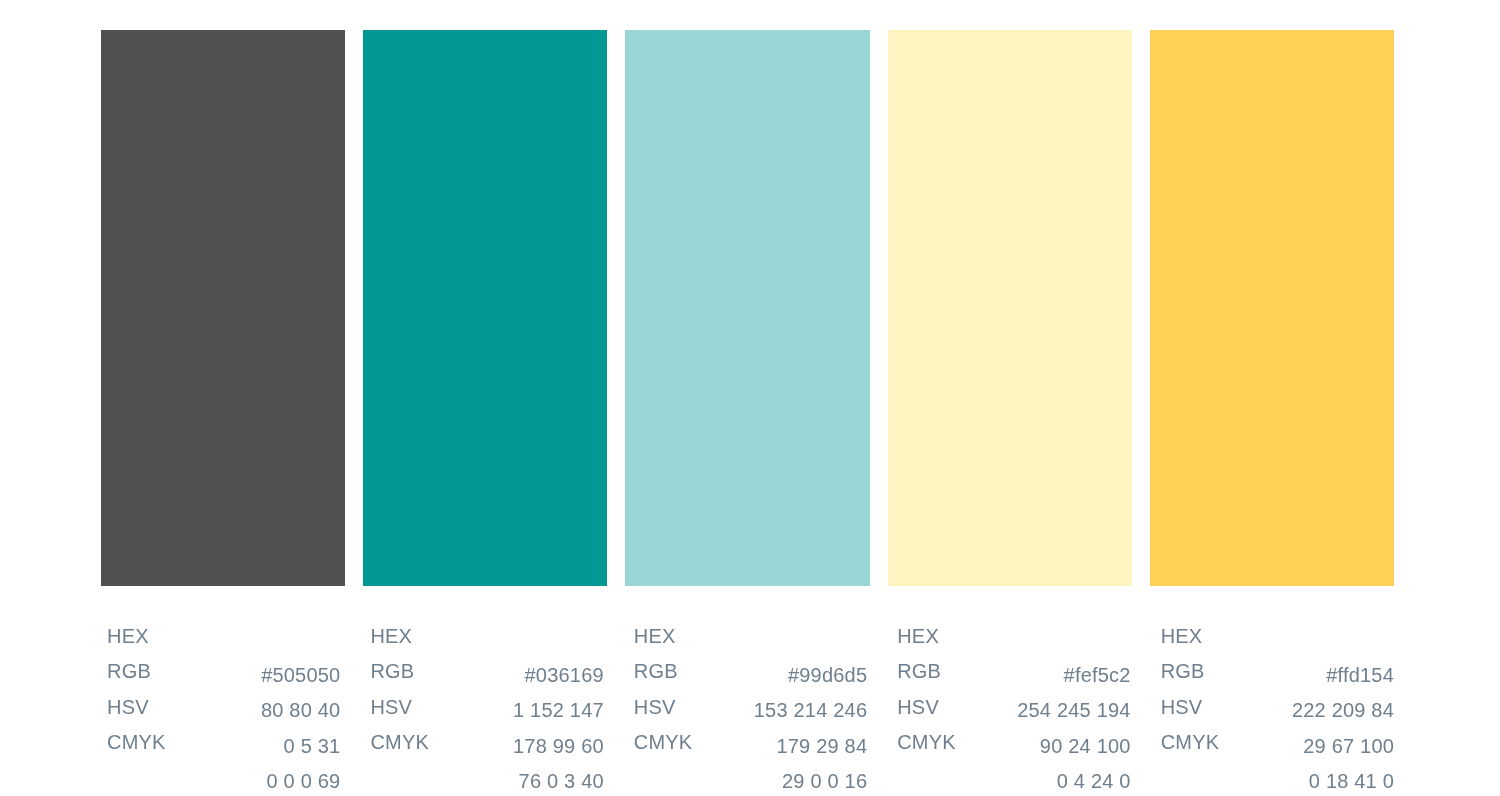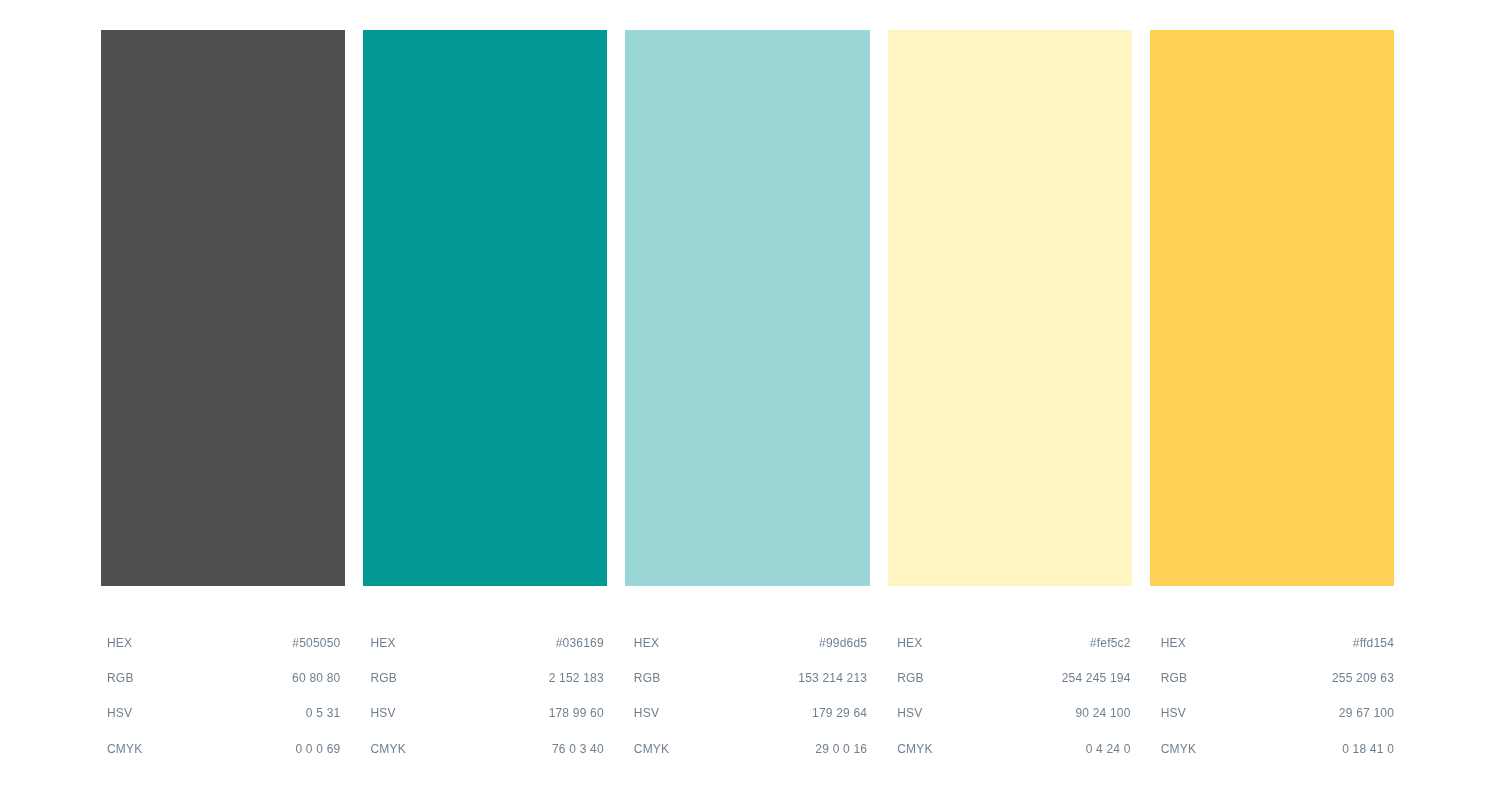--- a/index.html
+++ b/index.html
@@ -52,34 +52,35 @@
 
   .info-column {
     flex: 1 1 0;
     padding: 0 6px;
     box-sizing: border-box;
   }
 
   .info-row {
     display: flex;
     justify-content: space-between;
-    align-items: center;
+    align-items: flex-start;
     height: 35.3px;
     color: #6f7f8d;
-    font-size: 12px;
+    font-size: 20px;
     letter-spacing: 0.2px;
     white-space: nowrap;
   }
 
   .info-key {
     text-align: left;
   }
 
   .info-value {
     text-align: right;
+    margin-top: 39px;
   }
 </style>
 </head>
 <body style="background: rgb(255, 255, 255);">
 
 <div id="palette-board">
 
   <div id="swatch-strip">
 
     <div class="swatch-column">
@@ -106,63 +107,63 @@
 
   <div id="info-strip">
 
     <div class="info-column">
       <div class="info-row" style="color: rgb(111, 127, 141);">
         <span class="info-key">HEX</span>
         <span class="info-value">#505050</span>
       </div>
       <div class="info-row" style="color: rgb(111, 127, 141);">
         <span class="info-key">RGB</span>
-        <span class="info-value">60 80 80</span>
+        <span class="info-value">80 80 40</span>
       </div>
       <div class="info-row" style="color: rgb(111, 127, 141);">
         <span class="info-key">HSV</span>
         <span class="info-value">0 5 31</span>
       </div>
       <div class="info-row" style="color: rgb(111, 127, 141);">
         <span class="info-key">CMYK</span>
         <span class="info-value">0 0 0 69</span>
       </div>
     </div>
 
     <div class="info-column">
       <div class="info-row" style="color: rgb(111, 127, 141);">
         <span class="info-key">HEX</span>
         <span class="info-value">#036169</span>
       </div>
       <div class="info-row" style="color: rgb(111, 127, 141);">
         <span class="info-key">RGB</span>
-        <span class="info-value">2 152 183</span>
+        <span class="info-value">1 152 147</span>
       </div>
       <div class="info-row" style="color: rgb(111, 127, 141);">
         <span class="info-key">HSV</span>
         <span class="info-value">178 99 60</span>
       </div>
       <div class="info-row" style="color: rgb(111, 127, 141);">
         <span class="info-key">CMYK</span>
         <span class="info-value">76 0 3 40</span>
       </div>
     </div>
 
     <div class="info-column">
       <div class="info-row" style="color: rgb(111, 127, 141);">
         <span class="info-key">HEX</span>
         <span class="info-value">#99d6d5</span>
       </div>
       <div class="info-row" style="color: rgb(111, 127, 141);">
         <span class="info-key">RGB</span>
-        <span class="info-value">153 214 213</span>
-      </div>
-      <div class="info-row" style="color: rgb(111, 127, 141);">
-        <span class="info-key">HSV</span>
-        <span class="info-value">179 29 64</span>
+        <span class="info-value">153 214 246</span>
+      </div>
+      <div class="info-row" style="color: rgb(111, 127, 141);">
+        <span class="info-key">HSV</span>
+        <span class="info-value">179 29 84</span>
       </div>
       <div class="info-row" style="color: rgb(111, 127, 141);">
         <span class="info-key">CMYK</span>
         <span class="info-value">29 0 0 16</span>
       </div>
     </div>
 
     <div class="info-column">
       <div class="info-row" style="color: rgb(111, 127, 141);">
         <span class="info-key">HEX</span>
@@ -182,21 +183,21 @@
       </div>
     </div>
 
     <div class="info-column">
       <div class="info-row" style="color: rgb(111, 127, 141);">
         <span class="info-key">HEX</span>
         <span class="info-value">#ffd154</span>
       </div>
       <div class="info-row" style="color: rgb(111, 127, 141);">
         <span class="info-key">RGB</span>
-        <span class="info-value">255 209 63</span>
+        <span class="info-value">222 209 84</span>
       </div>
       <div class="info-row" style="color: rgb(111, 127, 141);">
         <span class="info-key">HSV</span>
         <span class="info-value">29 67 100</span>
       </div>
       <div class="info-row" style="color: rgb(111, 127, 141);">
         <span class="info-key">CMYK</span>
         <span class="info-value">0 18 41 0</span>
       </div>
     </div>

